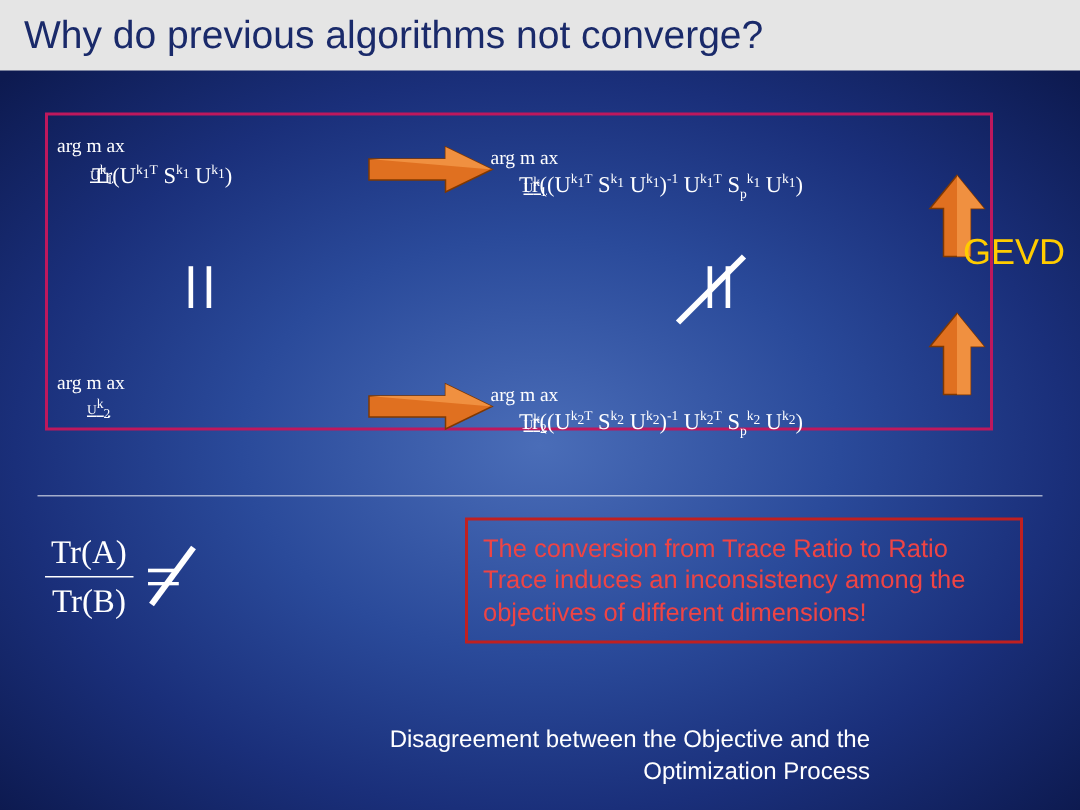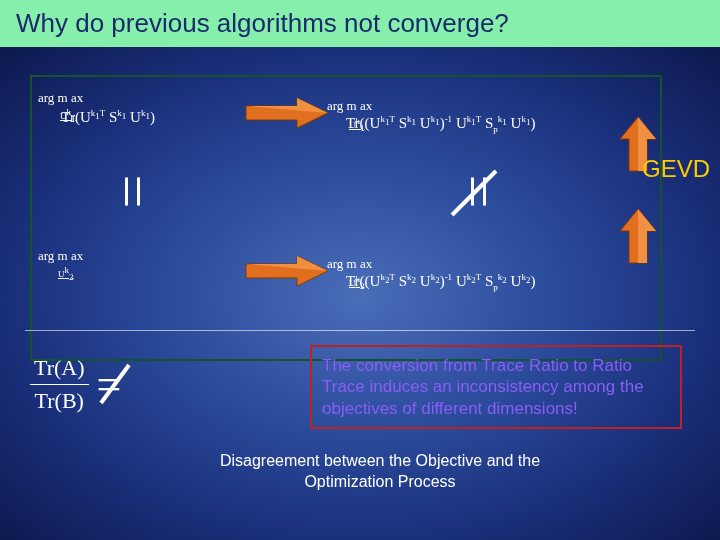--- a/index.html
+++ b/index.html
@@ -3,27 +3,27 @@
 <meta charset="utf-8">
 <style>
   * { margin: 0; padding: 0; box-sizing: border-box; }
   body {
     width: 720px; height: 540px;
     font-family: Arial, Helvetica, sans-serif;
     background: radial-gradient(ellipse 500px 350px at 50% 55%, #4a6db8 0%, #2a4a9a 40%, #1a2f7a 70%, #0d1a50 100%);
     position: relative; overflow: hidden; color: #fff;
   }
   .title-bar {
-    background: #86efac; color: #1a2a6a;
+    background: #e5e5e5; color: #1a2a6a;
     padding: 8px 16px; font-size: 26px;
   }
   .main-box {
     position: absolute; left: 30px; top: 75px;
-    width: 632px; height: 286px;
-    border: 2px solid #14532d;
+    width: 632px; height: 212px;
+    border: 2px solid #be185d;
   }
   .eqcell { position: absolute; color: #fff; font-family: 'Times New Roman', serif; font-size: 15px; white-space: nowrap; }
   .eqcell .arg { font-size: 13px; }
   .eqcell .sub { font-size: 9px; text-decoration: underline; }
   .frac { display: inline-block; vertical-align: middle; text-align: center; }
   .frac .num { display:block; border-bottom: 1px solid #fff; padding: 0 4px 2px; }
   .frac .den { display:block; padding: 2px 4px 0; }
   .sup { font-size: 9px; vertical-align: super; }
   .sub2 { font-size: 9px; vertical-align: sub; }
 
@@ -56,25 +56,25 @@
   }
   .bottom-eq .frac2 { display:inline-block; text-align:center; vertical-align:middle; }
   .bottom-eq .frac2 .n { display:block; border-bottom:1.5px solid #fff; padding: 0 4px 3px; }
   .bottom-eq .frac2 .d { display:block; padding:3px 4px 0; }
   .neq { position: relative; font-size: 44px; }
   .neq .slash2 { position:absolute; left:0; top:0; }
 
   .red-box {
     position: absolute; left: 310px; top: 345px;
     width: 372px; border: 2px solid #c02020;
-    padding: 8px 10px; color: #8b5cf6; font-size: 17px; line-height: 1.25;
+    padding: 8px 10px; color: #ef4444; font-size: 17px; line-height: 1.25;
   }
   .caption {
-    position: absolute; left: 180px; top: 451px;
-    width: 400px; text-align: center; color: #fff; font-size: 16px; line-height: 1.3;
+    position: absolute; left: 180px; top: 484px;
+    width: 400px; text-align: right; color: #fff; font-size: 16px; line-height: 1.3;
   }
 </style>
 </head>
 <body>
 
 <div class="title-bar">Why do previous algorithms not converge?</div>
 
 <div class="main-box">
 
   <div class="eqcell" style="left:6px; top:12px;">

